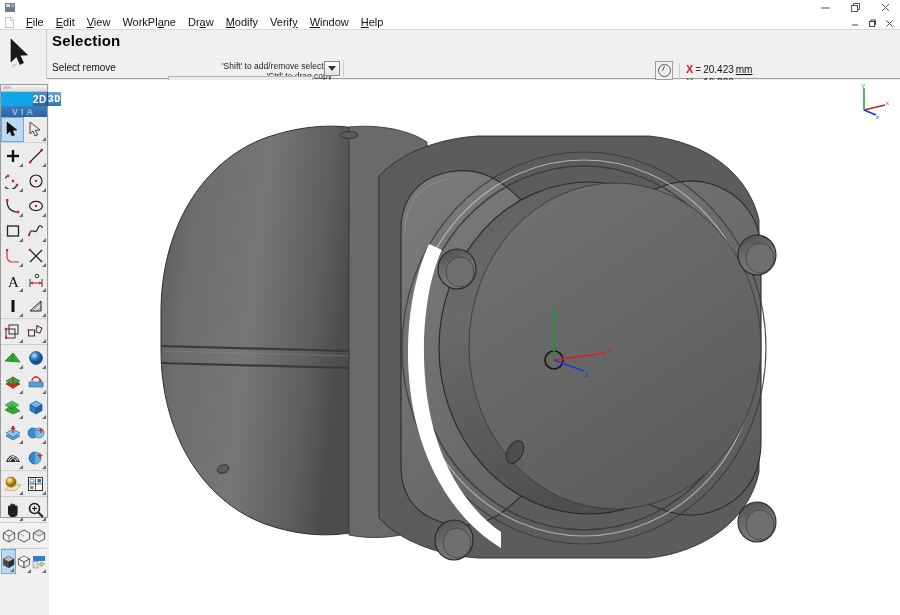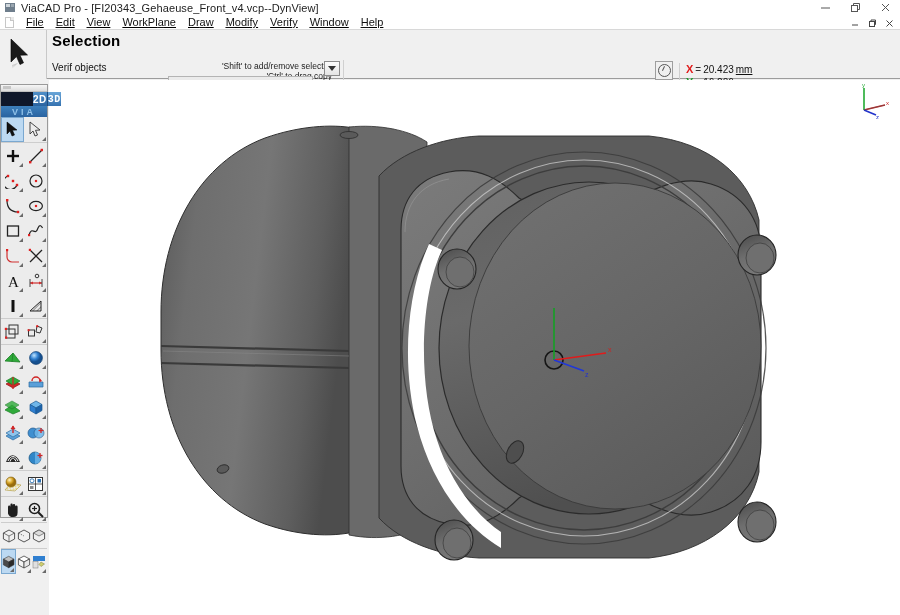--- a/index.html
+++ b/index.html
@@ -22,21 +22,21 @@
   .tb-icon .b{left:1px;top:2px;width:4px;height:3px;background:#cfd6db;}
   .tb-icon .c{left:6px;top:2px;width:3px;height:3px;background:#9aa6b0;}
   .tb-title{font-size:11px;color:#222;letter-spacing:.1px;white-space:nowrap;}
   .winbtns{position:absolute;right:0;top:0;height:15px;display:flex;}
   .winbtn{width:30px;height:15px;display:flex;align-items:center;justify-content:center;color:#555;}
   .winbtn svg{display:block;}
 
   
   .menubar{
     position:absolute;left:0;top:15px;width:900px;height:14px;
-    background:#ffffff;display:flex;align-items:flex-end;text-decoration:underline;
+    background:#ffffff;display:flex;align-items:flex-end;
   }
   .menu-doc-icon{width:12px;height:12px;margin-left:4px;margin-right:4px;position:relative;flex:none;opacity:.55;}
   .menu-doc-icon i{position:absolute;display:block;}
   .menu-doc-icon .p{left:1px;top:0;width:9px;height:11px;background:#ffffff;border:1px solid #9a9a9a;box-sizing:border-box;}
   .menu-doc-icon .f{left:6px;top:0;width:4px;height:4px;background:#d8d8d8;border-left:1px solid #9a9a9a;border-bottom:1px solid #9a9a9a;box-sizing:border-box;}
   .menuitem{
     padding:0 6px;height:14px;line-height:14px;font-size:11px;color:#111;white-space:nowrap;cursor:default;
   }
   .menuitem u{text-decoration:underline;}
   .mdi-winbtns{position:absolute;right:2px;top:16px;display:flex;}
@@ -123,21 +123,21 @@
   .coord-val{color:#111;}
   .coord-unit{color:#111;padding-left:2px;text-decoration:underline;}
 
   
   .palette{
     position:absolute;left:0;top:84px;width:48px;height:434px;
     background:#ececec;border:1px solid #9a9a9a;box-sizing:border-box;
   }
   .pal-topbar{height:6px;background:linear-gradient(#f6f6f6,#dcdcdc);border-bottom:1px solid #c0c0c0;position:relative;}
   .pal-topbar::after{content:"";position:absolute;left:2px;top:1px;width:8px;height:3px;background:#c6c6c6;}
-  .tabs23{height:14px;display:flex;background:#0f172a;padding-left:32px;}
+  .tabs23{height:14px;display:flex;background:#0ea5e9;padding-left:32px;}
   .tab23{flex:1;display:flex;align-items:center;justify-content:center;
          font-size:10px;font-weight:bold;color:#ffffff;letter-spacing:.5px;
          background:linear-gradient(#4f8fc8,#2a63a0);border-right:1px solid #1e4c80;}
   .tab23:last-child{border-right:none;}
   .tab23.active{background:linear-gradient(#6aa6d8,#3572b0);font-family:Liberation Mono, monospace;}
   .via-band{height:11px;background:linear-gradient(#3c7fbc,#2a63a0);
       display:flex;align-items:center;justify-content:center;
       font-size:9px;font-weight:bold;color:#8fc0e8;letter-spacing:3px;overflow:hidden;}
   .tgrp{width:46px;border-bottom:1px solid #cdcdcd;display:flex;flex-wrap:wrap;}
   .tcell{
@@ -162,21 +162,20 @@
 <body>
 
 <div id="app">
 
   <div class="titlebar">
     <div class="tb-icon">
       <i class="a"></i>
         <i class="b"></i>
         <i class="c"></i>
     </div>
-    <div class="tb-title">ViaCAD Pro - [FI20343_Gehaeuse_Front_v4.vcp--DynView]</div>
     <div class="winbtns">
       <div class="winbtn">
         <svg width="11" height="11" viewBox="0 0 11 11">
             <line x1="1" y1="6" x2="10" y2="6" stroke="#555" stroke-width="1"></line>
           </svg>
       </div>
       <div class="winbtn">
         <svg width="11" height="11" viewBox="0 0 11 11">
           <rect x="1.5" y="3.5" width="6" height="6" fill="none" stroke="#555" stroke-width="1"></rect>
           <polyline points="3.5,3.5 3.5,1.5 9.5,1.5 9.5,7.5 7.5,7.5" fill="none" stroke="#555" stroke-width="1"></polyline>
@@ -237,21 +236,21 @@
               <stop offset="100%" stop-color="#f0f0f0"></stop>
           </linearGradient>
         </defs>
         <path d="M3 27 L3 31 L9 25 Z" fill="url(#shadg)"></path>
         <path d="M2 1 L2 24 L7.5 18.6 L11 26.5 L14.5 24.8 L11 17.2 L18.5 17 Z" fill="#1a1a1a" stroke="#000" stroke-width="0.6" stroke-linejoin="round"></path>
       </svg>
     </div>
 
     <div class="panel-text">
       <div class="panel-title">Selection</div>
-      <div class="panel-sub">Verif objects</div>
+      <div class="panel-sub">Select remove</div>
     </div>
 
     <div class="panel-hints">
       <div class="hint-row">'Shift' to add/remove selections</div>
       <div class="hint-row">'Ctrl' to drag copy</div>
       <div class="hint-row">'Alt' to cycle selection</div>
     </div>
 
     <div class="seltools">
       <div class="grip"></div>

